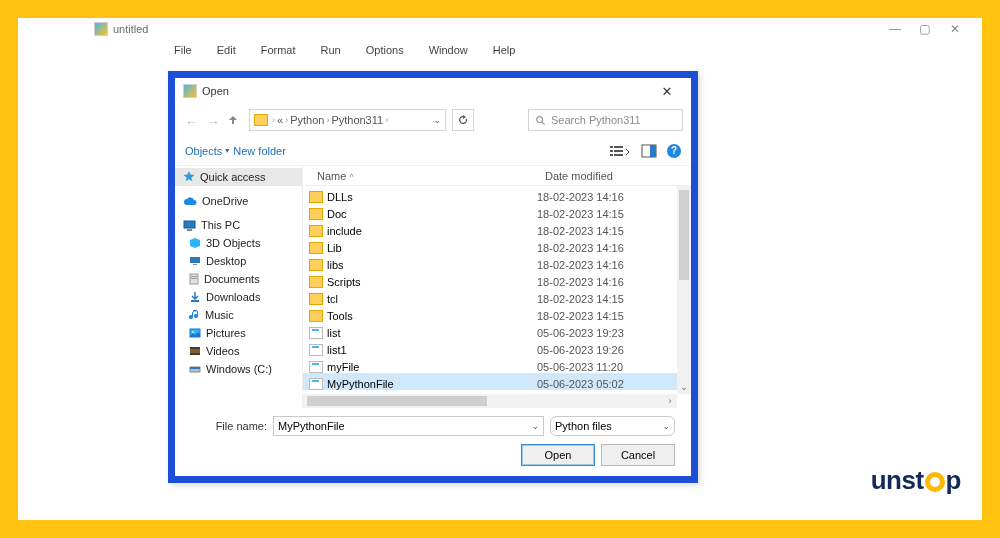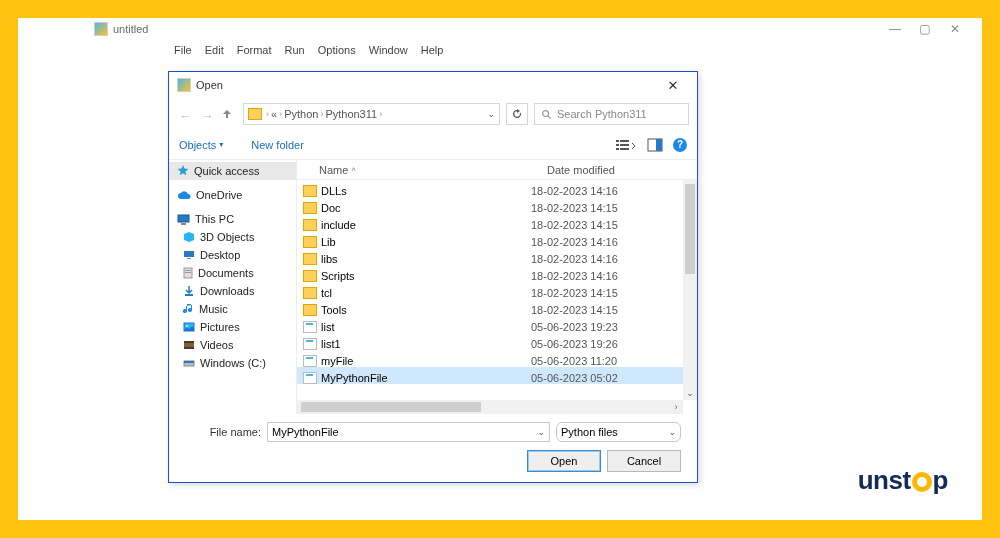--- a/index.html
+++ b/index.html
@@ -6,62 +6,62 @@
   html, body { margin: 0; padding: 0; }
   body { width: 1000px; height: 538px; background: #ffc20e; position: relative; }
   .frame { position: absolute; left: 18px; top: 18px; right: 18px; bottom: 18px; background: #fff; }
 
   
   .app-window { position: absolute; left: 0; top: 0; right: 0; height: 45px; }
   .titlebar { display: flex; align-items: center; height: 22px; padding-left: 76px; padding-right: 12px; font-size: 11px; color: #6b6b6b; }
   .titlebar .app-icon { width: 14px; height: 14px; margin-right: 5px; background: linear-gradient(135deg,#4db6e2,#fbc02d); border:1px solid #d0d0d0; }
   .titlebar .spacer { flex: 1; }
   .win-btn { width: 30px; text-align: center; color: #888; font-size: 12px; cursor: default; }
-  .menubar { display: flex; align-items: center; height: 20px; padding-left: 150px; font-size: 11px; color: #444; gap: 1px; }
+  .menubar { display: flex; align-items: center; height: 20px; padding-left: 150px; font-size: 11px; color: #444; gap: 13px; }
   .menubar span { padding: 2px 6px; }
 
   
   .dialog {
     position: absolute; left: 150px; top: 53px; width: 530px; height: 412px;
-    background: #fff; border: 1px solid #1d4ed8; box-shadow: 2px 2px 6px rgba(0,0,0,.15);
+    background: #fff; border: 7px solid #1d4ed8; box-shadow: 2px 2px 6px rgba(0,0,0,.15);
     display: flex; flex-direction: column;
   }
   .dlg-title { display: flex; align-items: center; height: 26px; padding: 0 8px; font-size: 11px; color: #333; }
   .dlg-title .app-icon { width: 14px; height: 14px; margin-right: 5px; background: linear-gradient(135deg,#4db6e2,#fbc02d); border:1px solid #d0d0d0; }
   .dlg-title .spacer { flex: 1; }
   .dlg-close { width: 32px; text-align: center; color: #333; font-size: 13px; }
 
   .nav-row { display: flex; align-items: center; height: 32px; padding: 0 8px; gap: 6px; font-size: 11px; color: #555; }
   .nav-arrow { color: #bbb; width: 16px; text-align: center; font-size: 13px; }
   .nav-arrow.up svg { display:block; }
   .breadcrumb { flex: 1; display: flex; align-items: center; height: 22px; border: 1px solid #d6d6d6; padding: 0 4px; gap: 2px; }
   .breadcrumb .fld-ic { width:14px; height:12px; background:#ffcf5c; border:1px solid #e0a800; margin-right:2px;}
   .breadcrumb .sep { color:#999; font-size:9px; }
   .breadcrumb .drop { margin-left:auto; color:#555; font-size:9px;}
   .refresh { width:22px; height:22px; border:1px solid #d6d6d6; display:flex; align-items:center; justify-content:center; }
-  .search { width: 155px; height: 22px; border: 1px solid #d6d6d6; display:flex; align-items:center; padding:0 6px; color:#8a8a8a; gap:5px;}
+  .search { width: 155px; height: 22px; border: 1px solid #d6d6d6; display:flex; align-items:center; padding:0 6px; color:#8a8a8a; gap:5px;margin-left:48px;}
   .search svg { display:block; }
 
   .toolbar { display:flex; align-items:center; height:30px; padding:0 10px; font-size:11px; border-bottom:1px solid #eee;}
   .toolbar .org { color:#1e6fb8; display:flex; align-items:center; gap:3px;}
-  .toolbar .newf { color:#1e6fb8; margin-left:28px;}
+  .toolbar .newf { color:#1e6fb8; margin-left:4px;}
   .toolbar .spacer{flex:1;}
   .toolbar .tb-ic { margin-left:10px; display:flex; align-items:center; }
   .help-ic { width:14px; height:14px; border-radius:50%; background:#1e88e5; color:#fff; font-size:10px; display:flex; align-items:center; justify-content:center; font-weight:bold;}
 
   .body { flex:1; display:flex; min-height:0; }
   .side { width:128px; border-right:1px solid #eee; font-size:11px; overflow:hidden; padding-top:2px;}
   .side-item { display:flex; align-items:center; gap:5px; padding:2px 6px 2px 14px; height:18px; color:#222;}
   .side-item svg{flex-shrink:0;}
   .side-item.qa { background:#e8e8e8; padding-left:8px;}
   .side-item.top { padding-left:8px; margin-top:0; font-weight:500;}
   .side-sep{height:6px;}
 
   .list { flex:1; display:flex; flex-direction:column; font-size:11px; overflow:hidden; position:relative;}
-  .list-head { display:flex; height:20px; align-items:center; border-bottom:1px solid #eee; color:#555; padding-left:22px;}
+  .list-head { display:flex; height:20px; align-items:center; border-bottom:1px solid #eee; color:#555; padding-left:14px;}
   .col-name { width:228px; display:flex; align-items:center; gap:3px;}
   .col-date { flex:1; }
   .list-body { flex:1; overflow:hidden;}
   .row { display:flex; align-items:flex-end; height:17px; padding-left:6px;}
   .row.sel { background:#cfe8fb;}
   .row .ic { width:14px; height:12px; margin-right:4px;}
   .row .ic.fld { background:#ffcf5c; border:1px solid #e0a800;}
   .row .ic.fil { background:#fff; border:1px solid #bbb; position:relative;}
   .row .ic.fil::after{content:""; position:absolute; top:1px; left:2px; width:7px; height:2px; background:#4db6e2;}
   .row .nm { width:210px; }
@@ -76,21 +76,21 @@
   .bottom { padding:8px 16px 10px 12px; font-size:11px; }
   .fn-row { display:flex; align-items:center; gap:6px; }
   .fn-row .lbl { width:80px; text-align:right; color:#333;}
   .combo { position:relative; height:20px; border:1px solid #c8c8c8; display:flex; align-items:center; padding:0 4px; }
   .combo .cd { margin-left:auto; color:#555; font-size:9px;}
   .filter { width:125px;border-radius:6px; }
   .btn-row { display:flex; justify-content:flex-end; gap:6px; margin-top:8px;}
   .btn { width:74px; height:22px; border:1px solid #b8b8b8; background:#efefef; display:flex; align-items:center; justify-content:center;}
   .btn.primary { border:1px solid #3a8ccf; box-shadow: inset 0 0 0 1px #9cc8ea;}
 
-  .brand { position:absolute; right:34px; bottom:24px; font-size:26px; font-weight:700; letter-spacing:-0.5px; color:#142a5a;}
+  .brand { position:absolute; right:21px; bottom:24px; font-size:26px; font-weight:700; letter-spacing:-0.5px; color:#142a5a;}
   .brand .o { display:inline-block; width:20px; height:20px; border:5px solid #ffb800; border-radius:50%; vertical-align:-3px; margin:0 1px;}
 </style>
 </head>
 <body>
 
 <div class="frame">
 
   <div class="app-window">
     <div class="titlebar">
       <span class="app-icon"></span>

